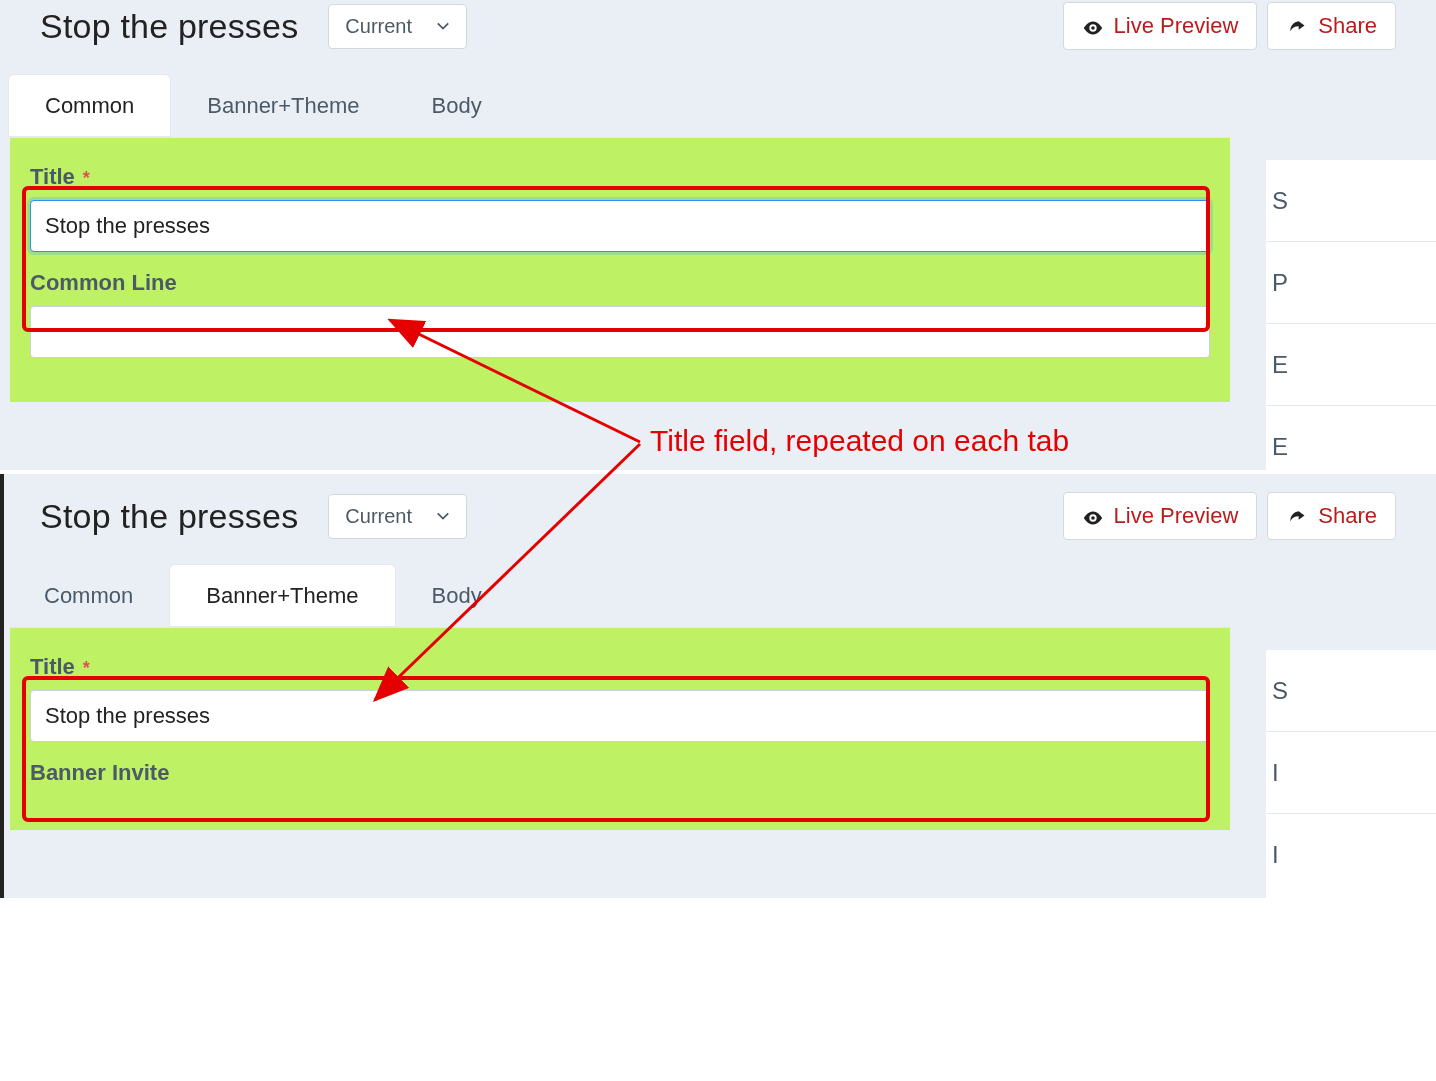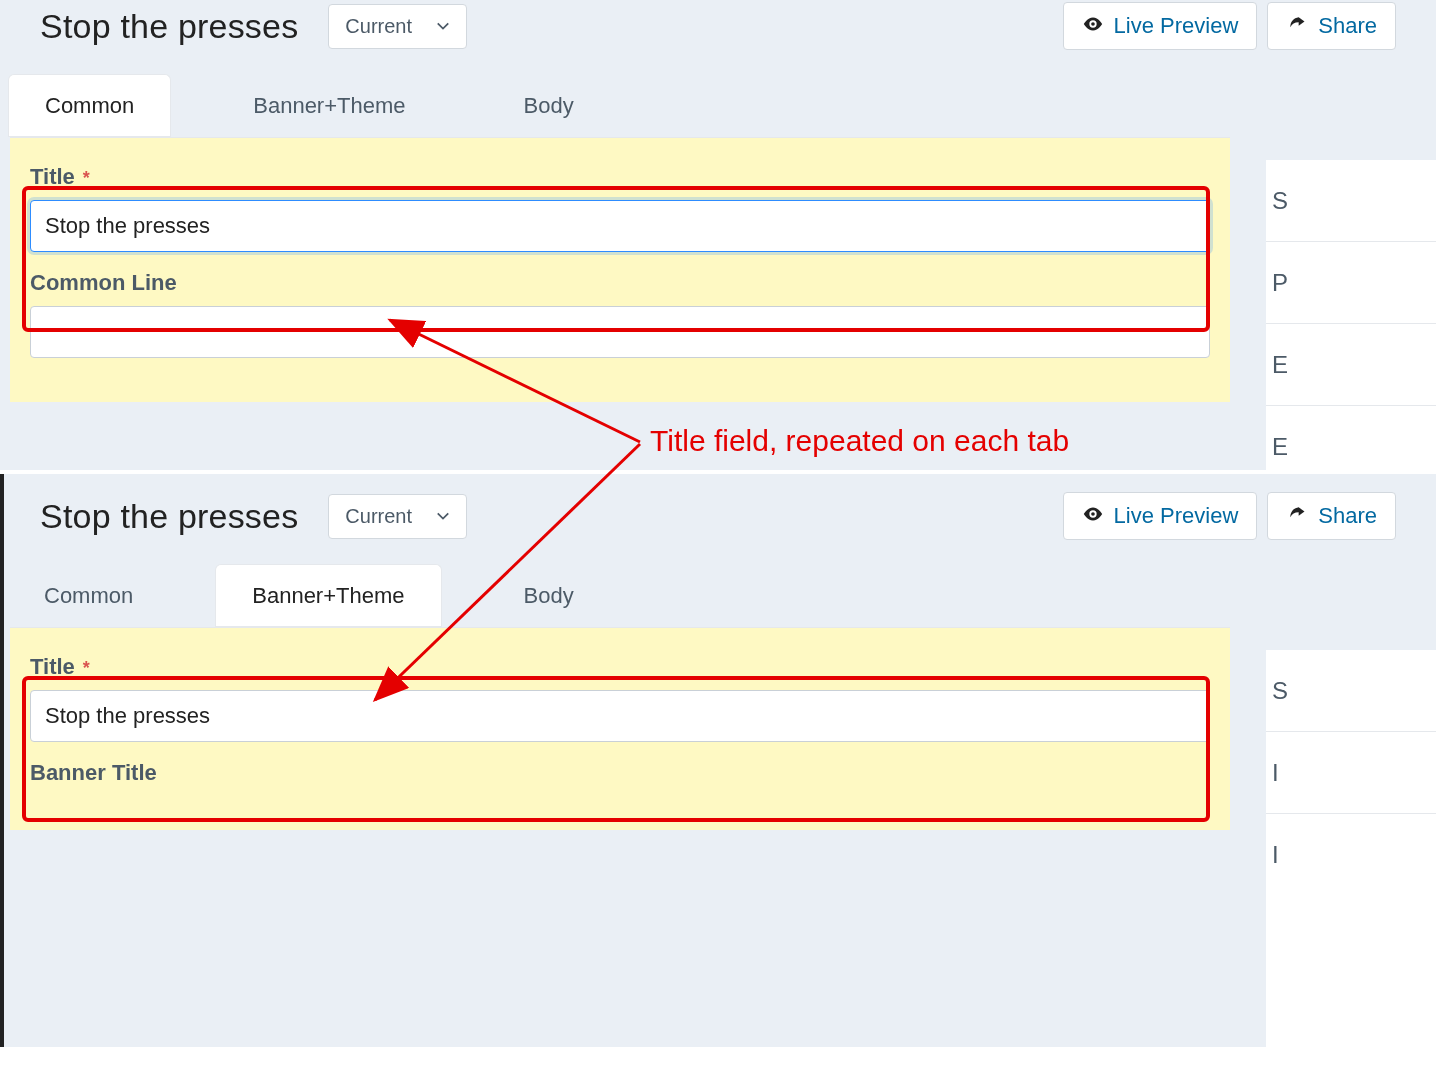--- a/index.html
+++ b/index.html
@@ -3,21 +3,21 @@
 <meta charset="utf-8">
 <style>
   * { box-sizing: border-box; }
   html, body {
     margin: 0; padding: 0;
     font-family: -apple-system, BlinkMacSystemFont, "Segoe UI", Helvetica, Arial, sans-serif;
     background: #fff;
     color: #111;
     font-size: 16px;
   }
-  .canvas { width: 1436px; height: 1047px; position: relative; overflow: hidden; }
+  .canvas { width: 1436px; height: 898px; position: relative; overflow: hidden; }
 
   .panel-wrapper {
     position: absolute;
     left: 0;
     background: #eaeff5;
     width: 100%;
   }
   .panel-header {
     display: flex;
     align-items: center;
@@ -47,62 +47,61 @@
     cursor: pointer;
   }
   .chevron-down {
     width: 14px; height: 14px;
     display:inline-block;
   }
   .chevron-down svg { display:block; }
   .spacer { flex: 1; }
   .action-btn {
     display: inline-flex;
-    align-items: flex-start;
+    align-items: flex-end;
     gap: 10px;
     background: #fff;
     border: 1px solid #d2d8de;
     border-radius: 4px;
     padding: 10px 18px;
     font-size: 22px;
-    color: #0369a1;
+    color: #b91c1c;
     font-weight: 500;
     margin-left: 10px;
     cursor: pointer;
   }
   .action-btn .icon { width:22px; height:22px; display:inline-flex; align-items:center; justify-content:center; }
   .action-btn svg { display:block; }
 
   .tabs-row {
     display: flex;
     align-items: flex-end;
     padding: 14px 0 0 8px;
     border-bottom: 0;
-    gap: 46px;
   }
   .tab {
     padding: 18px 36px;
     font-size: 22px;
     font-weight: 500;
     color: #4c5a67;
     cursor: pointer;
     border-top-left-radius: 6px;
     border-top-right-radius: 6px;
     background: transparent;
   }
   .tab.active {
     background: #fff;
     color: #222;
     box-shadow: 0 -1px 0 #e5e8ec inset;
     border: 1px solid #e5e8ec;
     border-bottom: none;
   }
 
   .form-area {
-    background: #fef9c3;
+    background: #bef264;
     padding: 26px 20px 26px 20px;
     border-top: 1px solid #e5e8ec;
     width: 1220px;
     margin-left: 10px;
   }
 
   .form-group { margin-bottom: 18px; position:relative; }
   .label {
     display:block;
     font-size: 22px;
@@ -251,21 +250,21 @@
     </div>
 
     <div class="form-area">
       <div class="form-group">
         <label class="label">
           <span>Title</span><span class="req">*</span>
         </label>
         <input type="text" class="text-input" value="Stop the presses" style="">
       </div>
       <div class="form-group">
-        <label class="label">Banner Title</label>
+        <label class="label">Banner Invite</label>
       </div>
     </div>
 
     <div class="sidecut" style="top:176px;">
       <div class="stub">S</div>
       <div class="stub">I</div>
       <div class="stub" style="border-bottom:none;">I</div>
     </div>
   </div>
 

